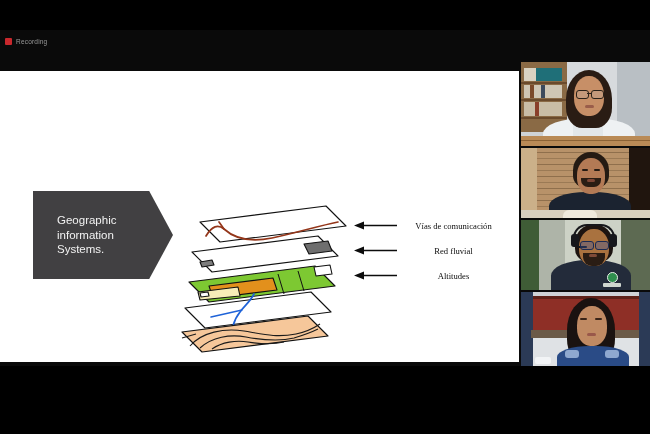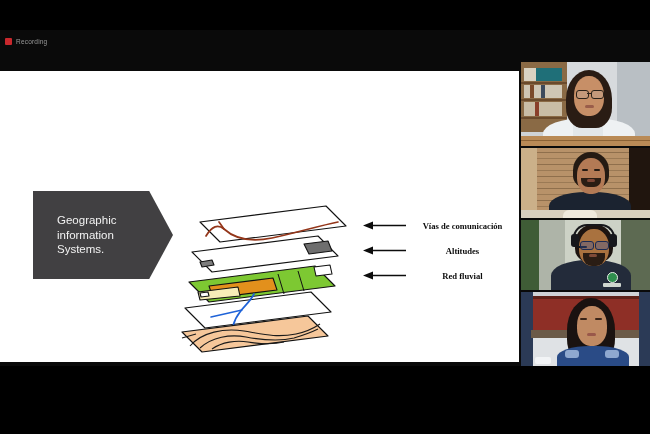--- a/index.html
+++ b/index.html
@@ -76,23 +76,22 @@
   
   #layer-diagram {
     position: absolute;
     left: 178px; top: 133px;
     width: 190px; height: 150px;
   }
 
   
   #label-list {
     position: absolute;
-    left: 363px; top: 142px;
+    left: 354px; top: 142px;
     width: 152px;
-    font-weight: bold;
   }
   .label-row {
     display: flex;
     align-items: center;
     height: 25px;
     gap: 4px;
   }
   .label-arrow {
     flex: 0 0 auto;
     width: 43px; height: 9px;
@@ -241,29 +240,29 @@
         <span class="label-text">Vías de comunicación</span>
       </div>
 
 
 
       <div class="label-row">
         <svg class="label-arrow" viewBox="0 0 43 9">
           <path d="M43 4.5 L9 4.5" stroke="#0c0c0c" stroke-width="1.6"></path>
           <path d="M0 4.5 L10 0.6 L10 8.4 Z" fill="#0c0c0c"></path>
         </svg>
-        <span class="label-text">Altitudes</span>
+        <span class="label-text">Red fluvial</span>
       </div>
 
       <div class="label-row">
         <svg class="label-arrow" viewBox="0 0 43 9">
           <path d="M43 4.5 L9 4.5" stroke="#0c0c0c" stroke-width="1.6"></path>
           <path d="M0 4.5 L10 0.6 L10 8.4 Z" fill="#0c0c0c"></path>
         </svg>
-        <span class="label-text">Red fluvial</span>
+        <span class="label-text">Altitudes</span>
       </div>
 
     </div>
 
   </div>
 
   <div id="video-strip">
 
     <div class="video-tile" style="top:2px;height:84px;">
       <div class="tile-inner">

